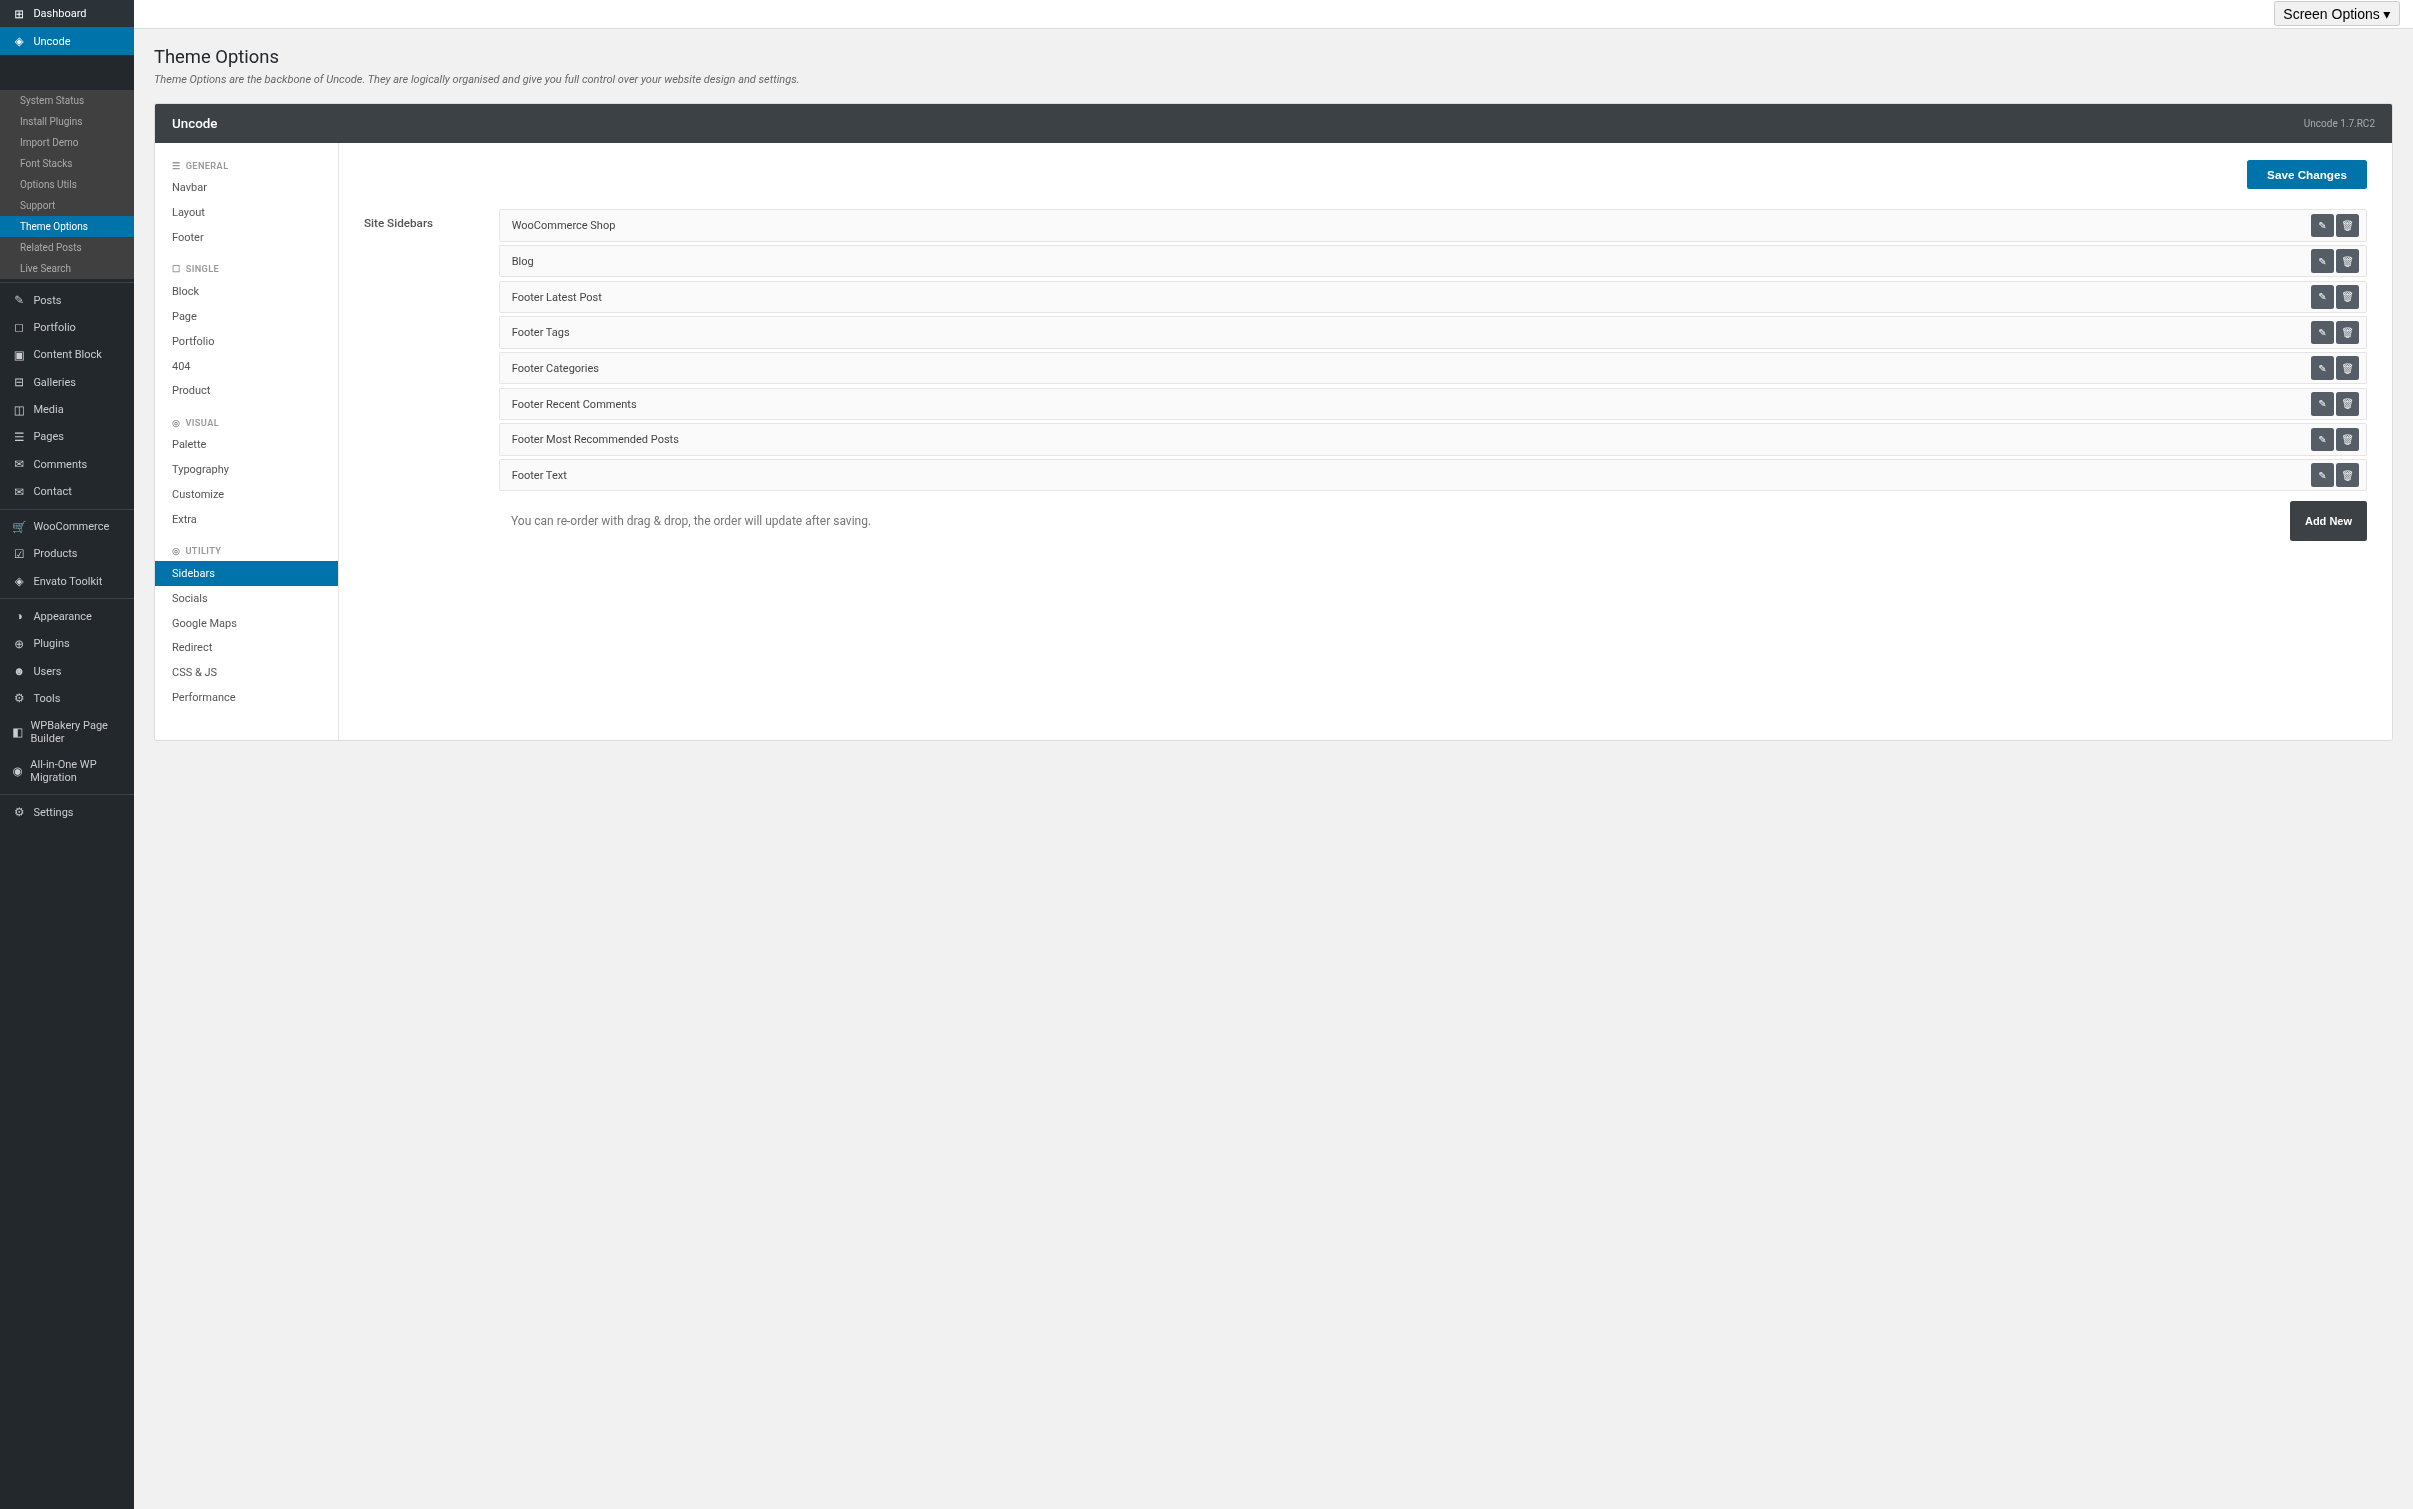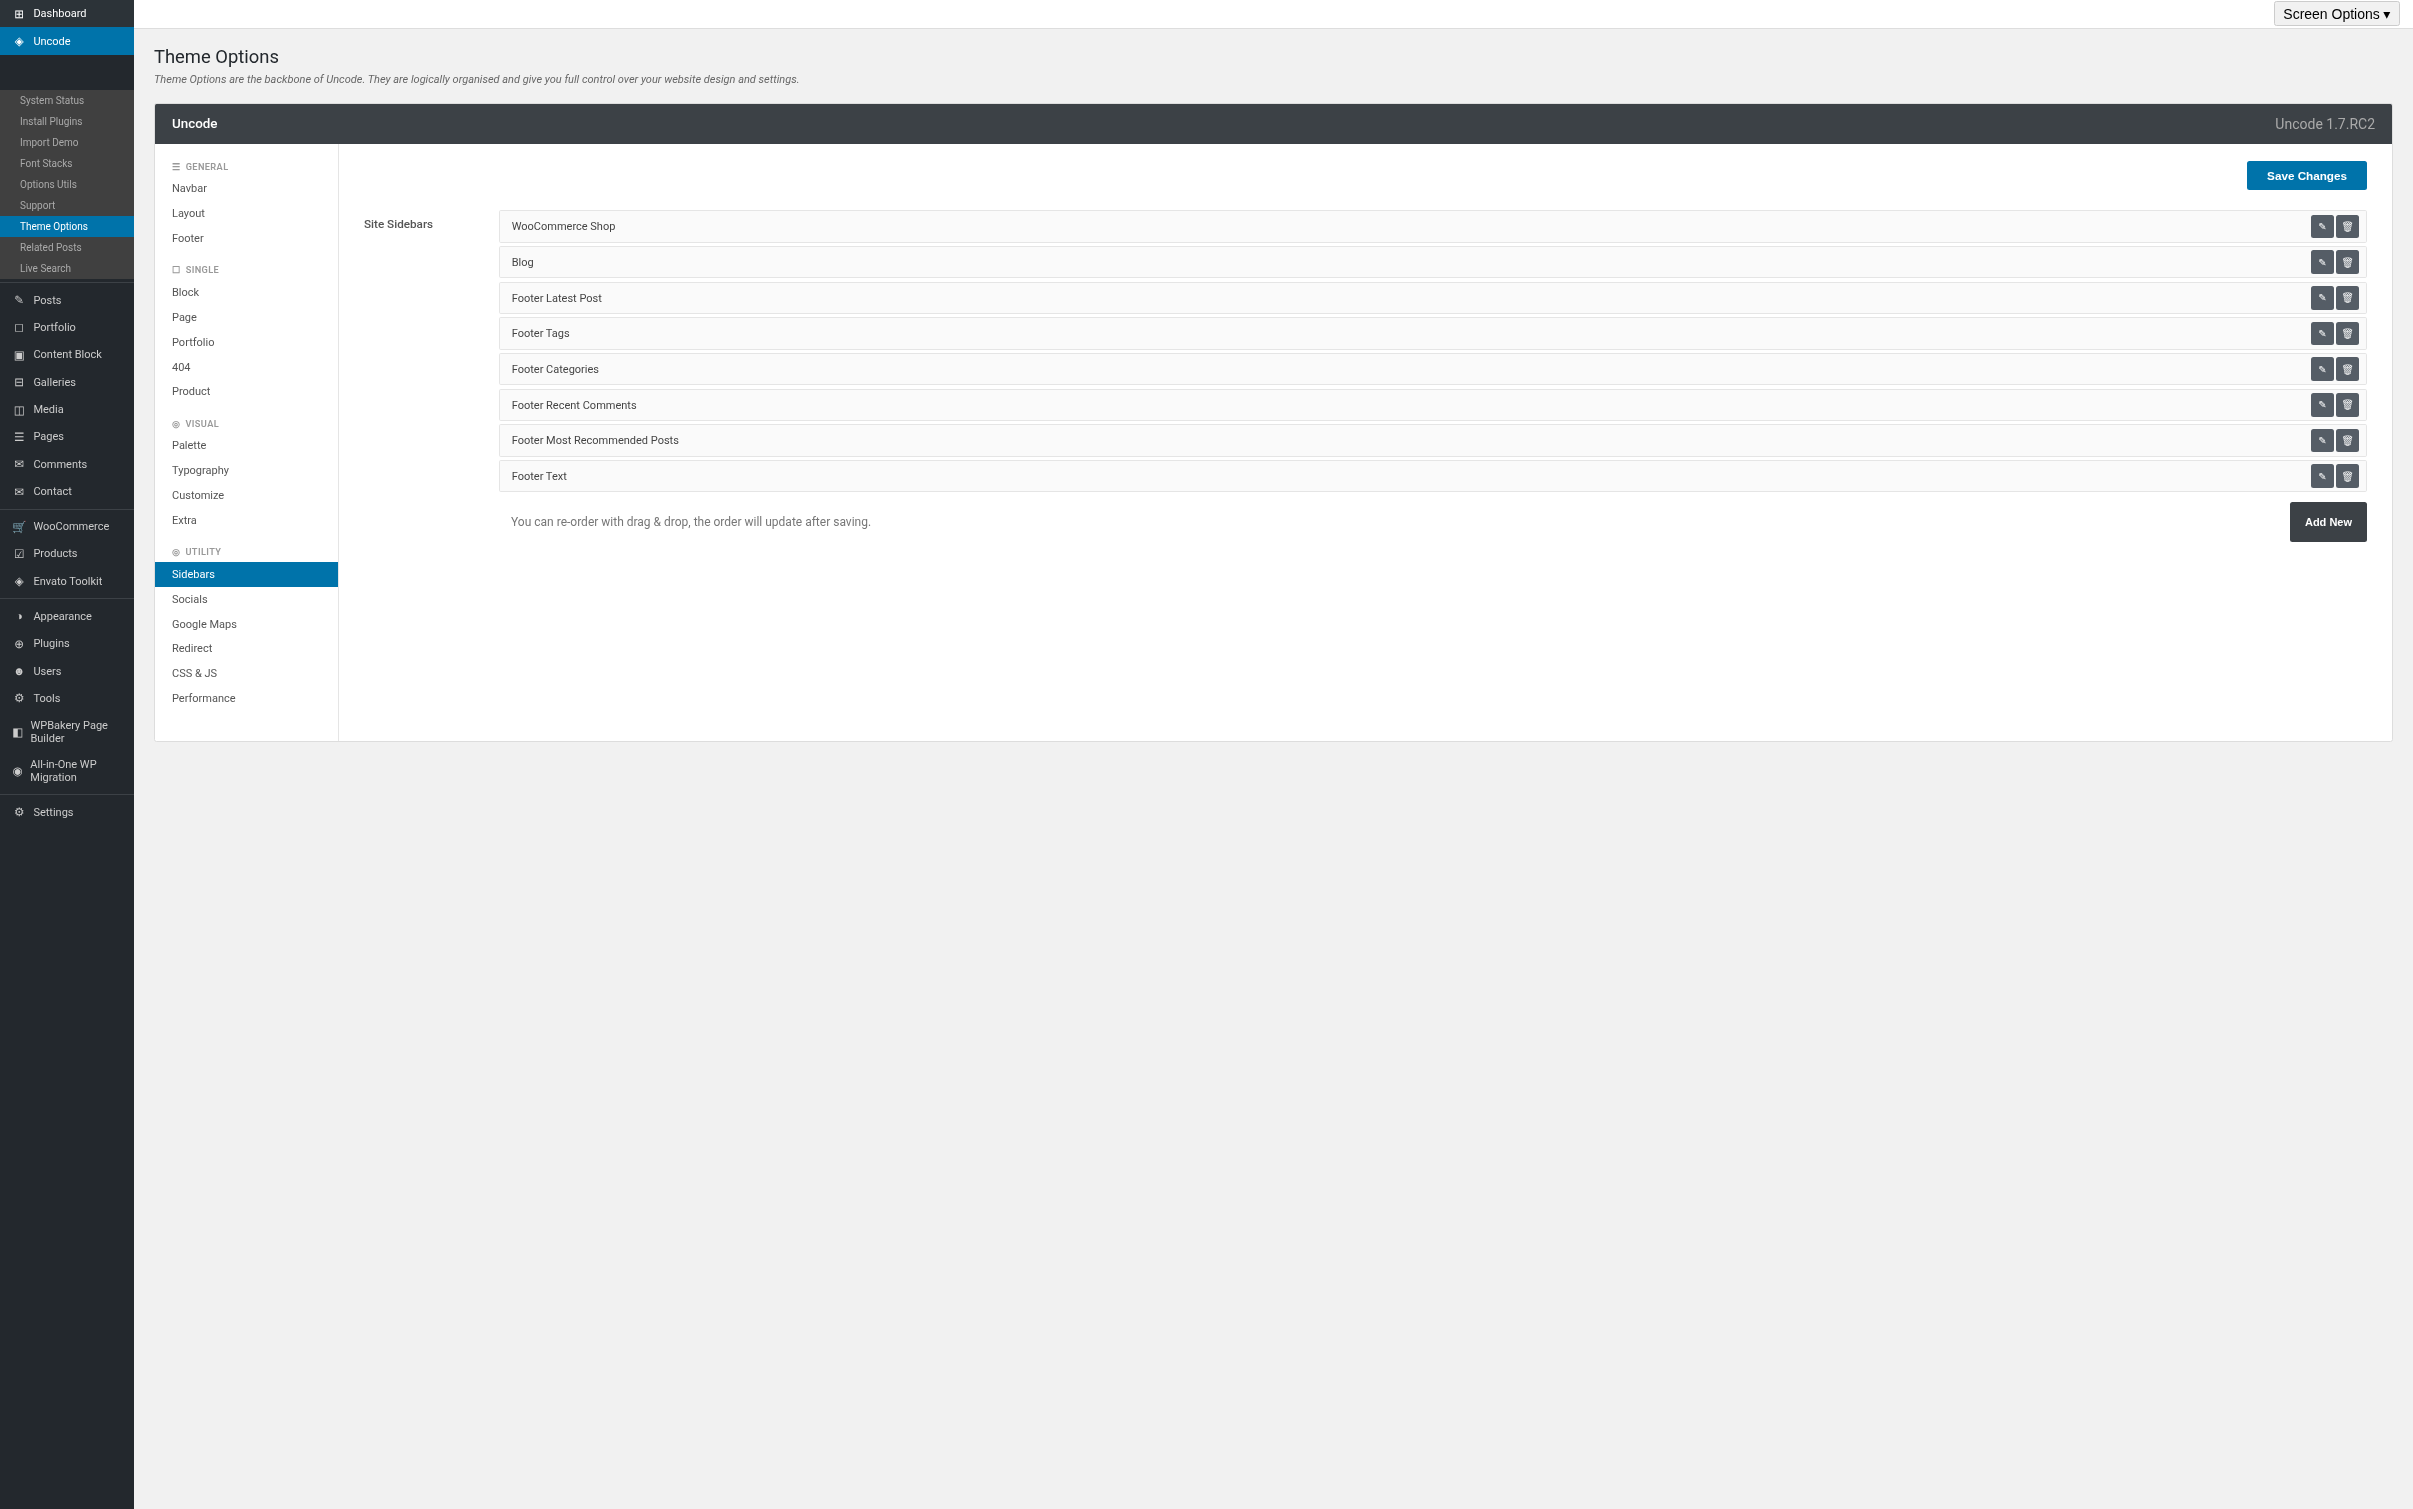--- a/index.html
+++ b/index.html
@@ -87,21 +87,21 @@
     }
     .theme-panel-header {
       background: #3c4146;
       color: #fff;
       padding: 11.7px 17px;
       display: flex;
       align-items: center;
       justify-content: space-between;
     }
     .theme-panel-header .brand-name { font-size: 13.4px; font-weight: 500; }
-    .theme-panel-header .version { font-size: 14px; color: #aaa; }
+    .theme-panel-header .version { font-size: 10px; color: #aaa; }
 
     .theme-panel-body {
       display: flex;
       min-height: 503px;
     }
 
     
     .theme-nav {
       width: 184px;
       min-width: 184px;

